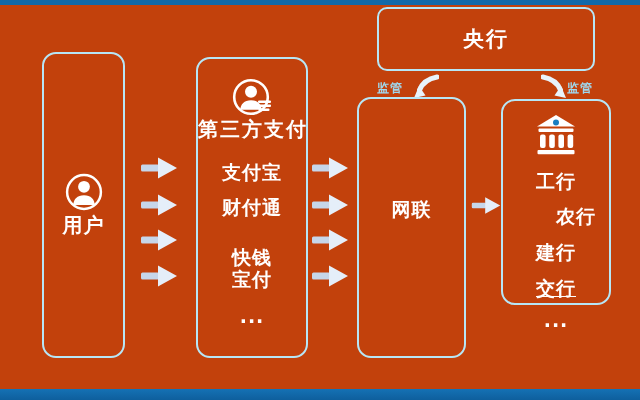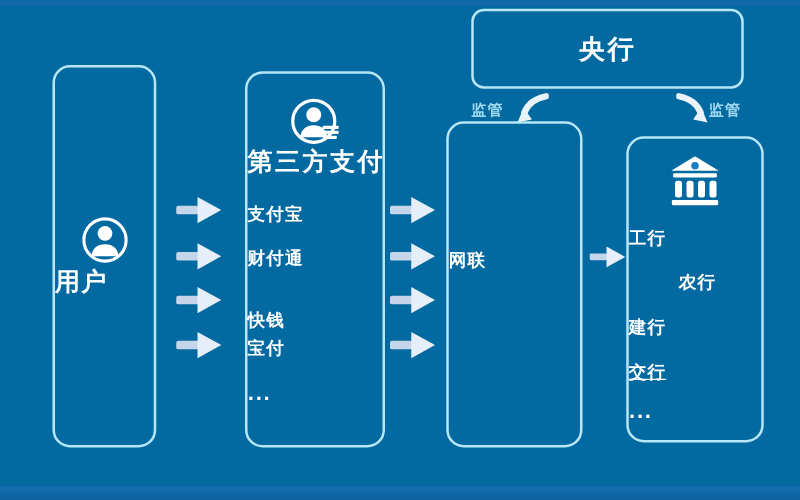--- a/index.html
+++ b/index.html
@@ -1,34 +1,34 @@
 <!DOCTYPE html>
 <html><head>
 <meta charset="utf-8">
 <style>
   html,body{margin:0;padding:0;}
   .stage{
     position:relative;width:640px;height:400px;overflow:hidden;
-    background:#0369a1;
+    background:#c2410c;
     font-family:"DejaVu Sans","Liberation Sans",sans-serif;
   }
   .strip-top{position:absolute;top:0;left:0;width:640px;height:5px;background:#1169a9;}
   .strip-bottom{position:absolute;bottom:0;left:0;width:640px;height:11px;
     background:linear-gradient(#1571b4,#0e5f9d);}
   .box{position:absolute;border:2px solid #b7e6f6;border-radius:14px;box-sizing:border-box;}
   .cb-box{left:377px;top:7px;width:218px;height:64px;border-radius:10px;
     display:flex;align-items:center;justify-content:center;}
   .user-box{left:42px;top:52px;width:83px;height:306px;}
   .tpp-box{left:196px;top:57px;width:112px;height:301px;}
   .nets-box{left:357px;top:97px;width:109px;height:261px;}
-  .bank-box{left:501px;top:109px;width:110px;height:245px;}
-  .txt{position:absolute;left:0;right:0;text-align:left;color:#ffffff;
+  .bank-box{left:501px;top:99px;width:110px;height:206px;}
+  .txt{position:absolute;left:0;right:0;text-align:center;color:#ffffff;
     font-weight:bold;letter-spacing:1px;white-space:nowrap;}
   .t20{font-size:20px;height:26px;line-height:26px;}
-  .t19{font-size:14px;height:26px;line-height:26px;}
+  .t19{font-size:19px;height:26px;line-height:26px;}
   .cb-label{color:#fff;font-weight:bold;font-size:21px;letter-spacing:2px;}
   .sup-label{position:absolute;color:#9fd9f0;font-weight:bold;font-size:12px;
     letter-spacing:1px;height:14px;line-height:14px;}
   .icon{position:absolute;left:50%;transform:translateX(-50%);}
   .arrow{position:absolute;}
 </style>
 </head>
 <body>
 
 <div class="stage">

